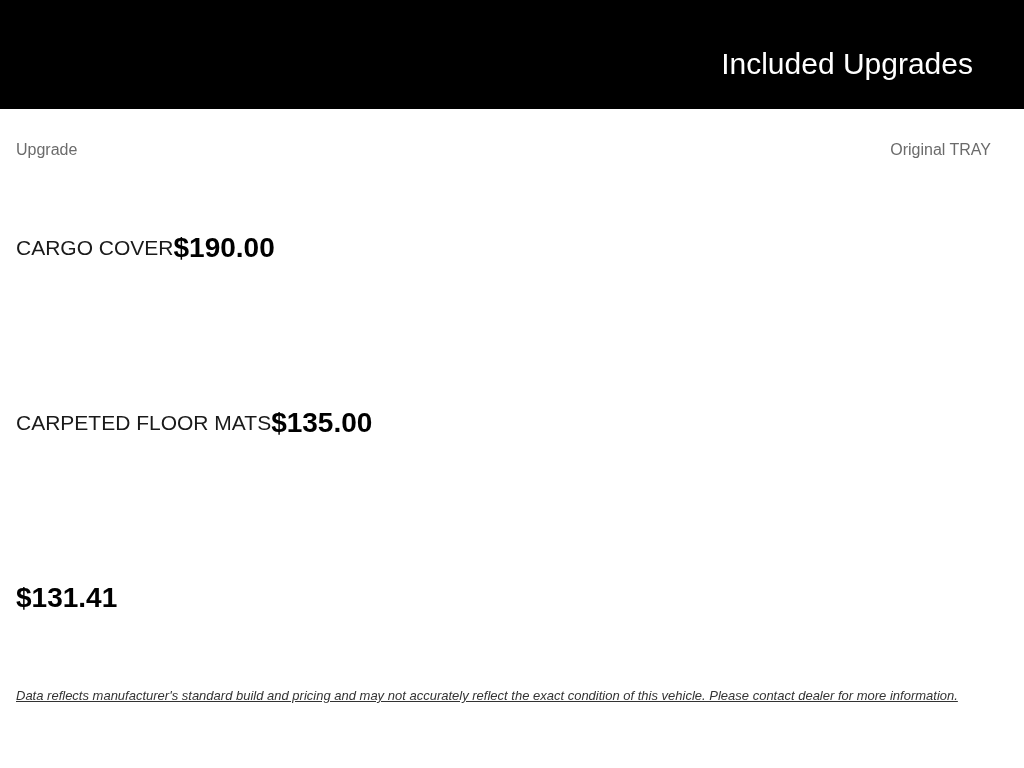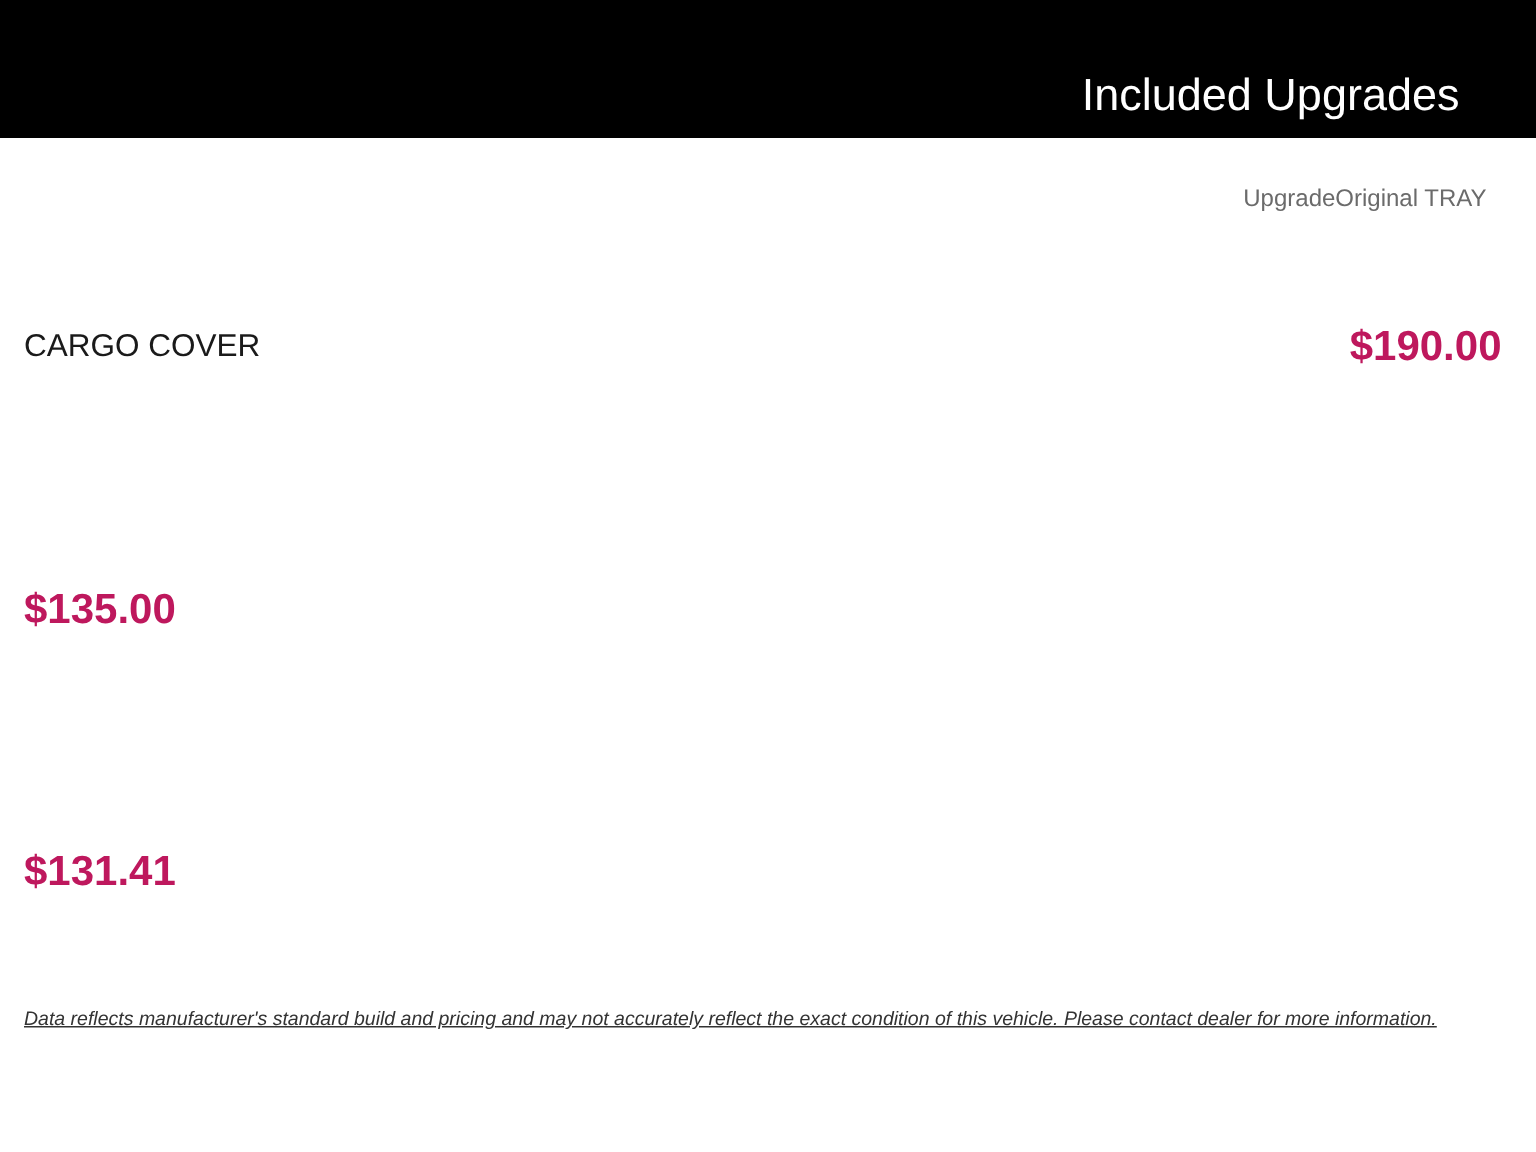--- a/index.html
+++ b/index.html
@@ -6,58 +6,57 @@
   html, body {
     width: 1024px;
     height: 768px;
     background: #ffffff;
     font-family: "Liberation Sans", sans-serif;
     overflow: hidden;
   }
   .top-bar {
     position: relative;
     width: 100%;
-    height: 92px;
+    height: 109px;
     background: #000000;
   }
   .page-title {
     position: absolute;
     top: 46px;
     right: 51px;
     font-size: 30px;
     line-height: 36px;
     font-weight: 400;
     color: #ffffff;
     letter-spacing: 0;
   }
   .table-head {
     display: flex;
-    justify-content: flex-end;
+    justify-content: space-between;
     align-items: center;
     margin-top: 31px;
     padding: 0 33px 0 16px;
     font-size: 16px;
     line-height: 20px;
     color: #6b6b6b;
   }
   .upgrade-row {
     display: flex;
-    justify-content: space-between;
     align-items: center;
     height: 175px;
     padding: 0 23px 0 16px;
   }
   .upgrade-name {
     font-size: 21px;
     color: #1a1a1a;
   }
   .upgrade-price {
     font-size: 28px;
     font-weight: 700;
-    color: #be185d;
+    color: #000000;
   }
   .disclaimer {
     margin-top: 3px;
     padding: 0 16px;
     font-size: 13px;
     line-height: 16px;
     font-style: italic;
     color: #333333;
     text-decoration: underline;
   }
@@ -77,20 +76,21 @@
   </div>
 
   <div>
 
     <div class="upgrade-row">
       <span class="upgrade-name">CARGO COVER</span>
       <span class="upgrade-price">$190.00</span>
     </div>
 
     <div class="upgrade-row">
+      <span class="upgrade-name">CARPETED FLOOR MATS</span>
       <span class="upgrade-price">$135.00</span>
     </div>
 
     <div class="upgrade-row">
       <span class="upgrade-price">$131.41</span>
     </div>
 
   </div>
 
   <p class="disclaimer">Data reflects manufacturer's standard build and pricing and may not accurately reflect the exact condition of this vehicle. Please contact dealer for more information.</p>

